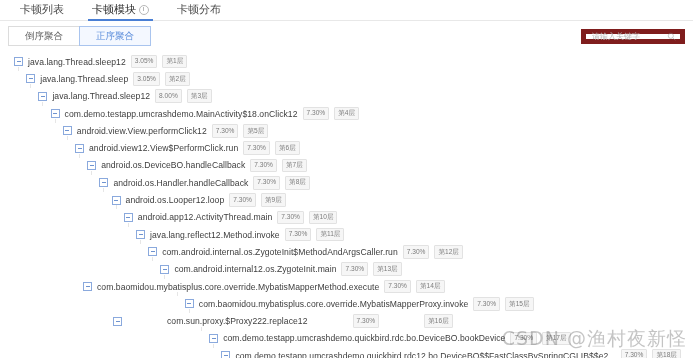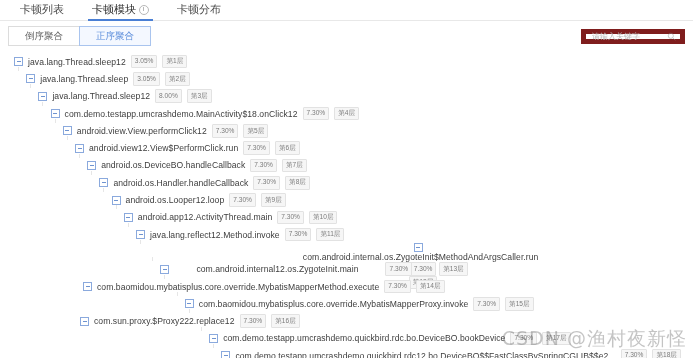--- a/index.html
+++ b/index.html
@@ -300,45 +300,45 @@
       <span class="node-label">android.app12.ActivityThread.main</span>
       <span class="badge pct">7.30%</span>
       <span class="badge depth">第10层</span>
     </div>
     <div class="tree-row" style="padding-left: 136px;">
       <span class="toggle"></span>
       <span class="node-label">java.lang.reflect12.Method.invoke</span>
       <span class="badge pct">7.30%</span>
       <span class="badge depth">第11层</span>
     </div>
-    <div class="tree-row" style="padding-left: 148.2px; flex-direction: column;">
+    <div class="tree-row" style="padding-left: 148.2px;">
       <span class="toggle"></span>
       <span class="node-label">com.android.internal.os.ZygoteInit$MethodAndArgsCaller.run</span>
       <span class="badge pct">7.30%</span>
       <span class="badge depth">第12层</span>
     </div>
-    <div class="tree-row" style="padding-left: 160.4px; gap: 22px;">
+    <div class="tree-row" style="padding-left: 160.4px;">
       <span class="toggle"></span>
       <span class="node-label">com.android.internal12.os.ZygoteInit.main</span>
       <span class="badge pct">7.30%</span>
       <span class="badge depth">第13层</span>
     </div>
     <div class="tree-row" style="padding-left: 83px;">
       <span class="toggle"></span>
       <span class="node-label">com.baomidou.mybatisplus.core.override.MybatisMapperMethod.execute</span>
       <span class="badge pct">7.30%</span>
       <span class="badge depth">第14层</span>
     </div>
     <div class="tree-row" style="padding-left: 184.8px;">
       <span class="toggle"></span>
       <span class="node-label">com.baomidou.mybatisplus.core.override.MybatisMapperProxy.invoke</span>
       <span class="badge pct">7.30%</span>
       <span class="badge depth">第15层</span>
     </div>
-    <div class="tree-row" style="padding-left: 80px;">
+    <div class="tree-row" style="padding-left: 113px; gap: 40px;">
       <span class="toggle"></span>
       <span class="node-label">com.sun.proxy.$Proxy222.replace12</span>
       <span class="badge pct">7.30%</span>
       <span class="badge depth">第16层</span>
     </div>
     <div class="tree-row" style="padding-left: 209.2px;">
       <span class="toggle"></span>
       <span class="node-label">com.demo.testapp.umcrashdemo.quickbird.rdc.bo.DeviceBO.bookDevice</span>
       <span class="badge pct">7.30%</span>
       <span class="badge depth">第17层</span>

